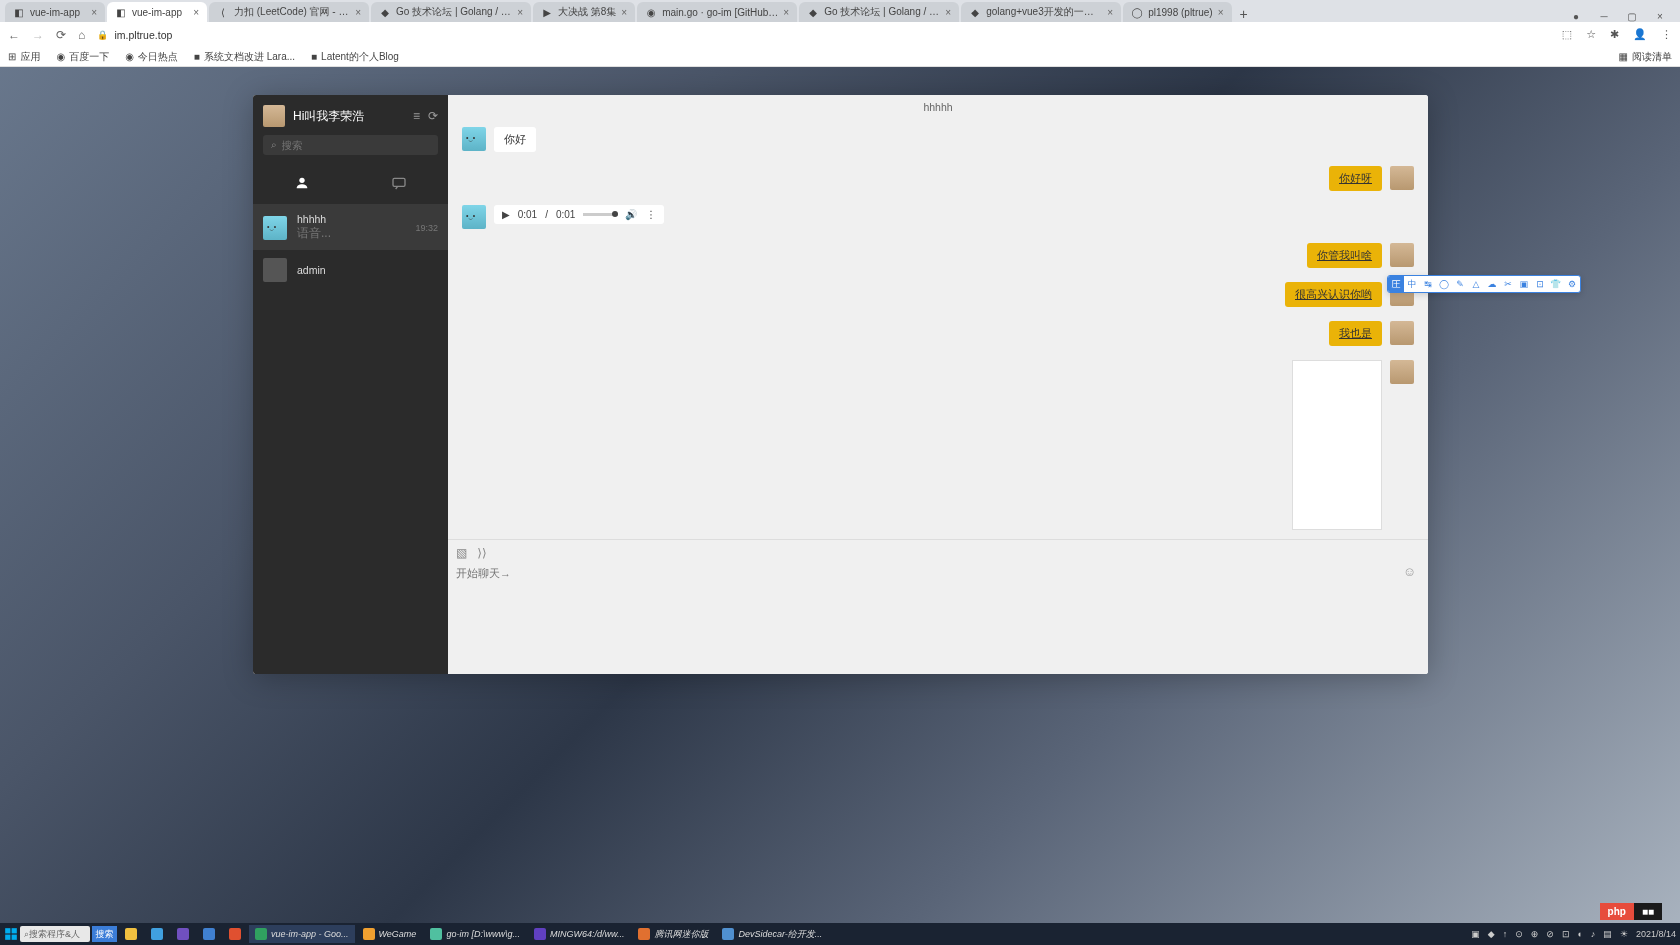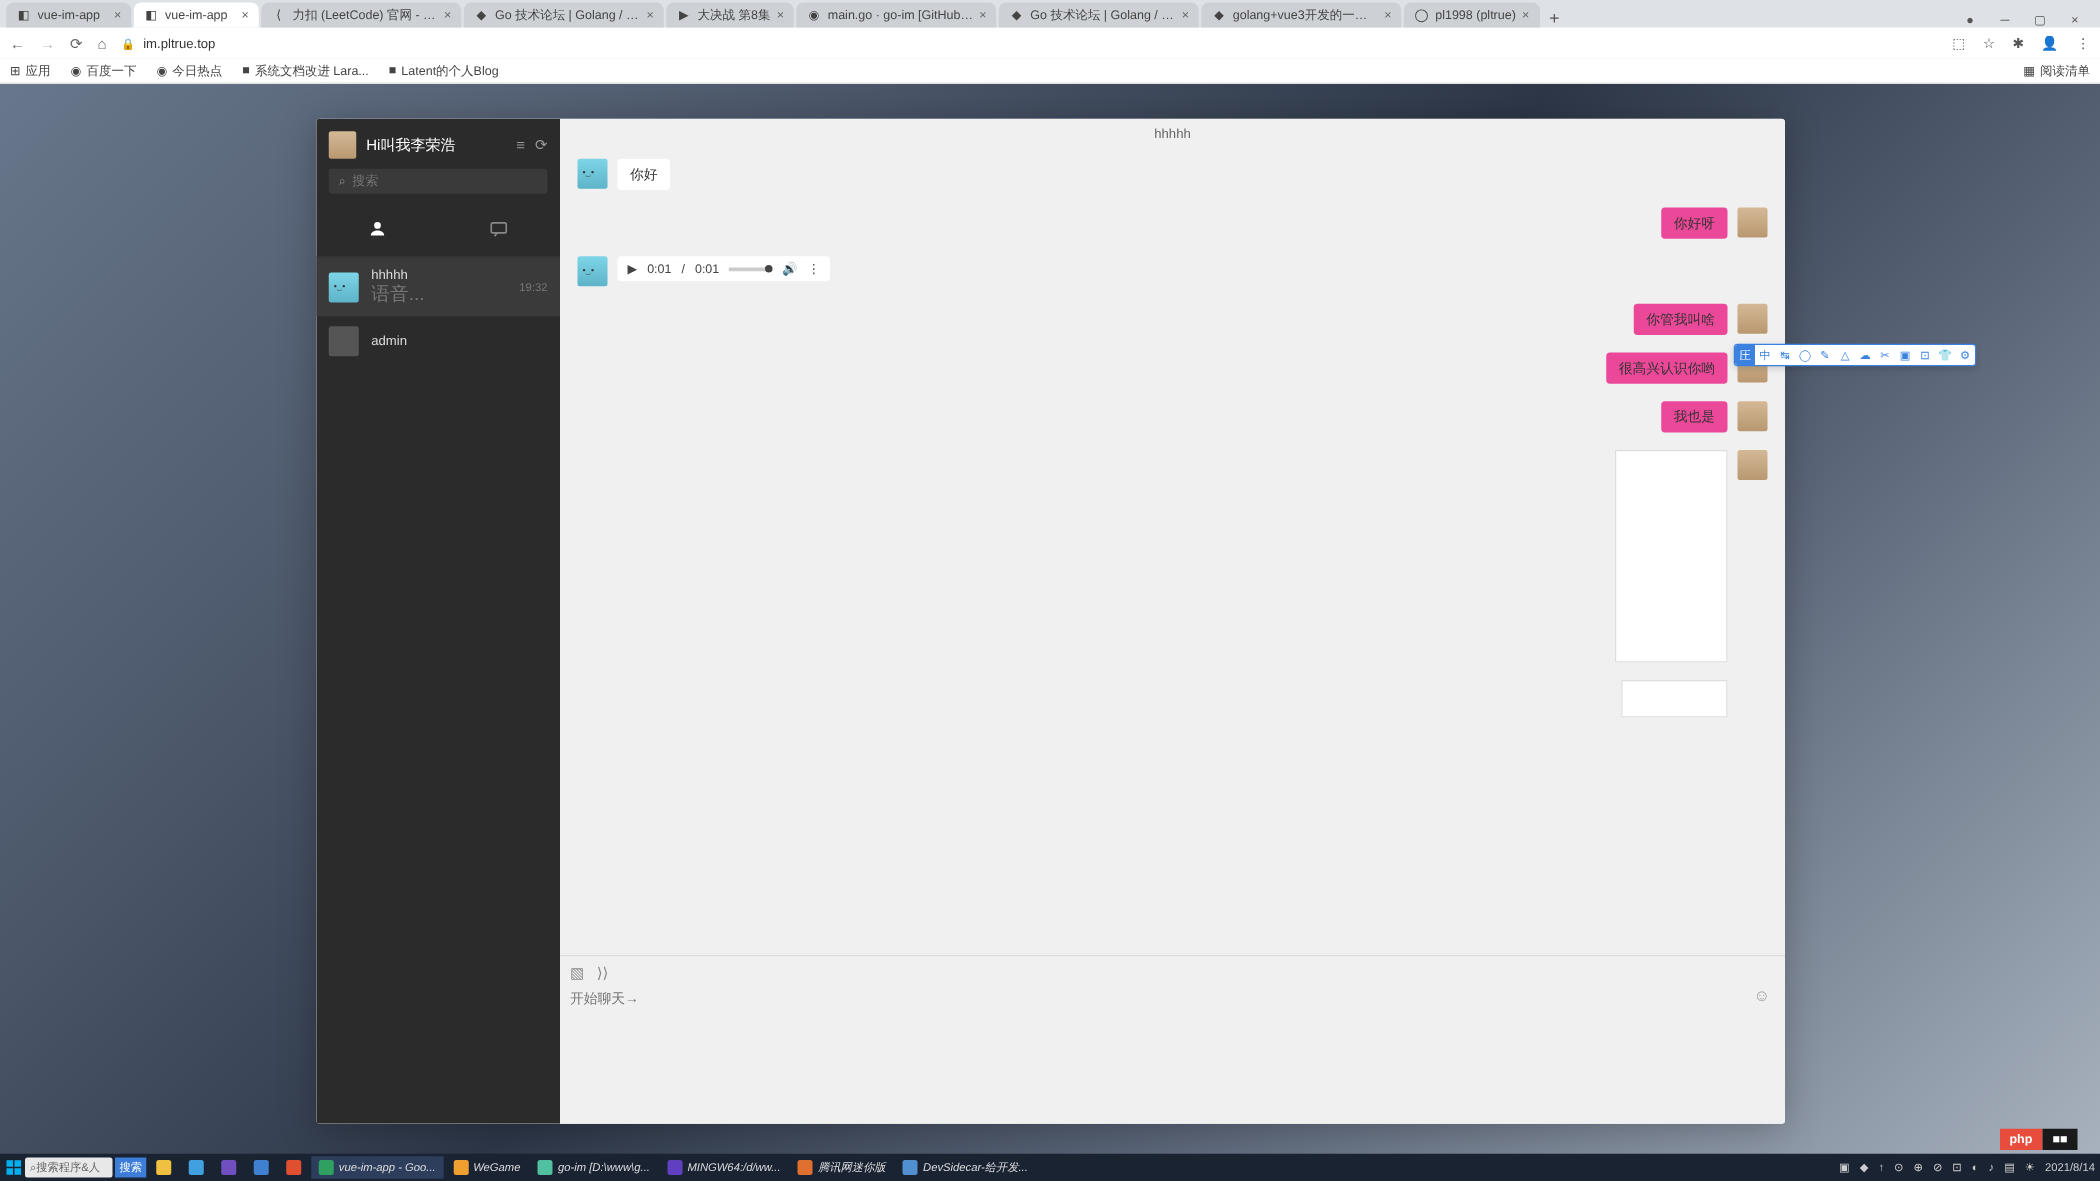--- a/index.html
+++ b/index.html
@@ -19,21 +19,21 @@
 .addr-row { display: flex; align-items: center; height: 25px; background: #fff; padding: 0 8px; gap: 12px; }
 .nav-btn { color: #666; font-size: 12px; }
 .addr-bar { flex: 1; display: flex; align-items: center; gap: 6px; font-size: 10.5px; color: #333; }
 .lock-icon { font-size: 9px; color: #555; }
 .addr-icons { display: flex; gap: 14px; align-items: center; color: #555; font-size: 11px; }
 .bookmarks { display: flex; align-items: center; height: 20px; background: #fff; padding: 0 8px; gap: 16px; font-size: 10px; color: #444; border-bottom: 1px solid #e0e0e0; }
 .bookmarks .bm { display: flex; align-items: center; gap: 4px; }
 .bm-right { margin-left: auto; }
 
 
-.app { position: absolute; left: 253px; top: 95px; width: 1175px; height: 804px; display: flex; box-shadow: 0 4px 30px rgba(0,0,0,.25); background: #fff; border-radius: 3px; overflow: hidden; }
+.app { position: absolute; left: 253px; top: 95px; width: 1175px; height: 579px; display: flex; box-shadow: 0 4px 30px rgba(0,0,0,.25); background: #fff; border-radius: 3px; overflow: hidden; }
 .sidebar { width: 195px; background: #2b2b2b; color: #ccc; display: flex; flex-direction: column; }
 .side-header { display: flex; align-items: center; padding: 10px 10px 8px; gap: 8px; }
 .my-avatar { width: 22px; height: 22px; background: linear-gradient(#d4b896, #b89870); border-radius: 2px; }
 .my-name { font-size: 12px; color: #fff; flex: 1; }
 .side-icon { color: #999; font-size: 12px; }
 .search-wrap { padding: 0 10px 10px; }
 .search-box { background: #3a3a3a; border-radius: 3px; display: flex; align-items: center; padding: 4px 8px; gap: 5px; }
 .search-box input { background: transparent; border: none; color: #ccc; font-size: 10.5px; flex: 1; outline: none; }
 .search-ico { color: #888; font-size: 10px; }
 .nav-tabs { display: flex; border-bottom: 1px solid #3a3a3a; }
@@ -42,34 +42,34 @@
 .contacts { flex: 1; overflow-y: auto; }
 .contact { display: flex; align-items: center; padding: 8px 10px; gap: 10px; }
 .contact.active { background: #3a3a3a; }
 .c-avatar { width: 24px; height: 24px; border-radius: 2px; flex-shrink: 0; }
 .c-avatar.go { background: linear-gradient(#7fd5e8, #5db3c7); position: relative; }
 .c-avatar.go::after { content: "•‿•"; position: absolute; font-size: 7px; color: #333; top: 6px; left: 4px; }
 .c-avatar.gray { background: #555; }
 .c-avatar.wh { background: #e8e8e8; }
 .c-info { flex: 1; min-width: 0; }
 .c-name { font-size: 10.5px; color: #ddd; }
-.c-sub { font-size: 15px; color: #777; }
+.c-sub { font-size: 12px; color: #777; }
 .c-time { font-size: 9px; color: #777; }
 
 .chat { flex: 1; background: #f0f0f0; display: flex; flex-direction: column; }
 .chat-title { text-align: center; padding: 6px; font-size: 10.5px; color: #666; }
 .chat-body { flex: 1; overflow-y: auto; padding: 8px 14px; }
 .msg { display: flex; margin-bottom: 14px; gap: 8px; align-items: flex-start; }
 .msg.mine { flex-direction: row-reverse; }
 .m-avatar { width: 24px; height: 24px; border-radius: 2px; flex-shrink: 0; }
 .m-avatar.go { background: linear-gradient(#7fd5e8, #5db3c7); position: relative; }
 .m-avatar.go::after { content: "•‿•"; position: absolute; font-size: 7px; color: #333; top: 6px; left: 4px; }
 .m-avatar.me { background: linear-gradient(#d4b896, #b89870); }
 .bubble { background: #fff; padding: 5px 10px; border-radius: 3px; font-size: 11px; color: #333; max-width: 380px; }
-.msg.mine .bubble { background: #ec4899; }
+.msg.mine .bubble { background: #eab308; text-decoration: underline; }
 .audio-bubble { background: #fff; border-radius: 3px; padding: 4px 8px; display: flex; align-items: center; gap: 8px; font-size: 10px; color: #444; width: 170px; }
 .audio-play { font-size: 10px; }
 .audio-track { flex: 1; height: 3px; background: #ccc; position: relative; }
 .audio-track::before { content: ""; position: absolute; width: 6px; height: 6px; background: #444; border-radius: 50%; top: -2px; right: 0; }
 .img-bubble { width: 90px; height: 170px; background: #fff; border: 1px solid #ddd; }
 .img-bubble2 { width: 85px; height: 30px; background: #fff; border: 1px solid #ddd; }
 
 .compose { border-top: 1px solid #ddd; background: #f0f0f0; height: 135px; }
 .compose-tools { display: flex; padding: 6px 8px; gap: 10px; color: #888; font-size: 12px; }
 .compose-area { padding: 0 8px; position: relative; }

